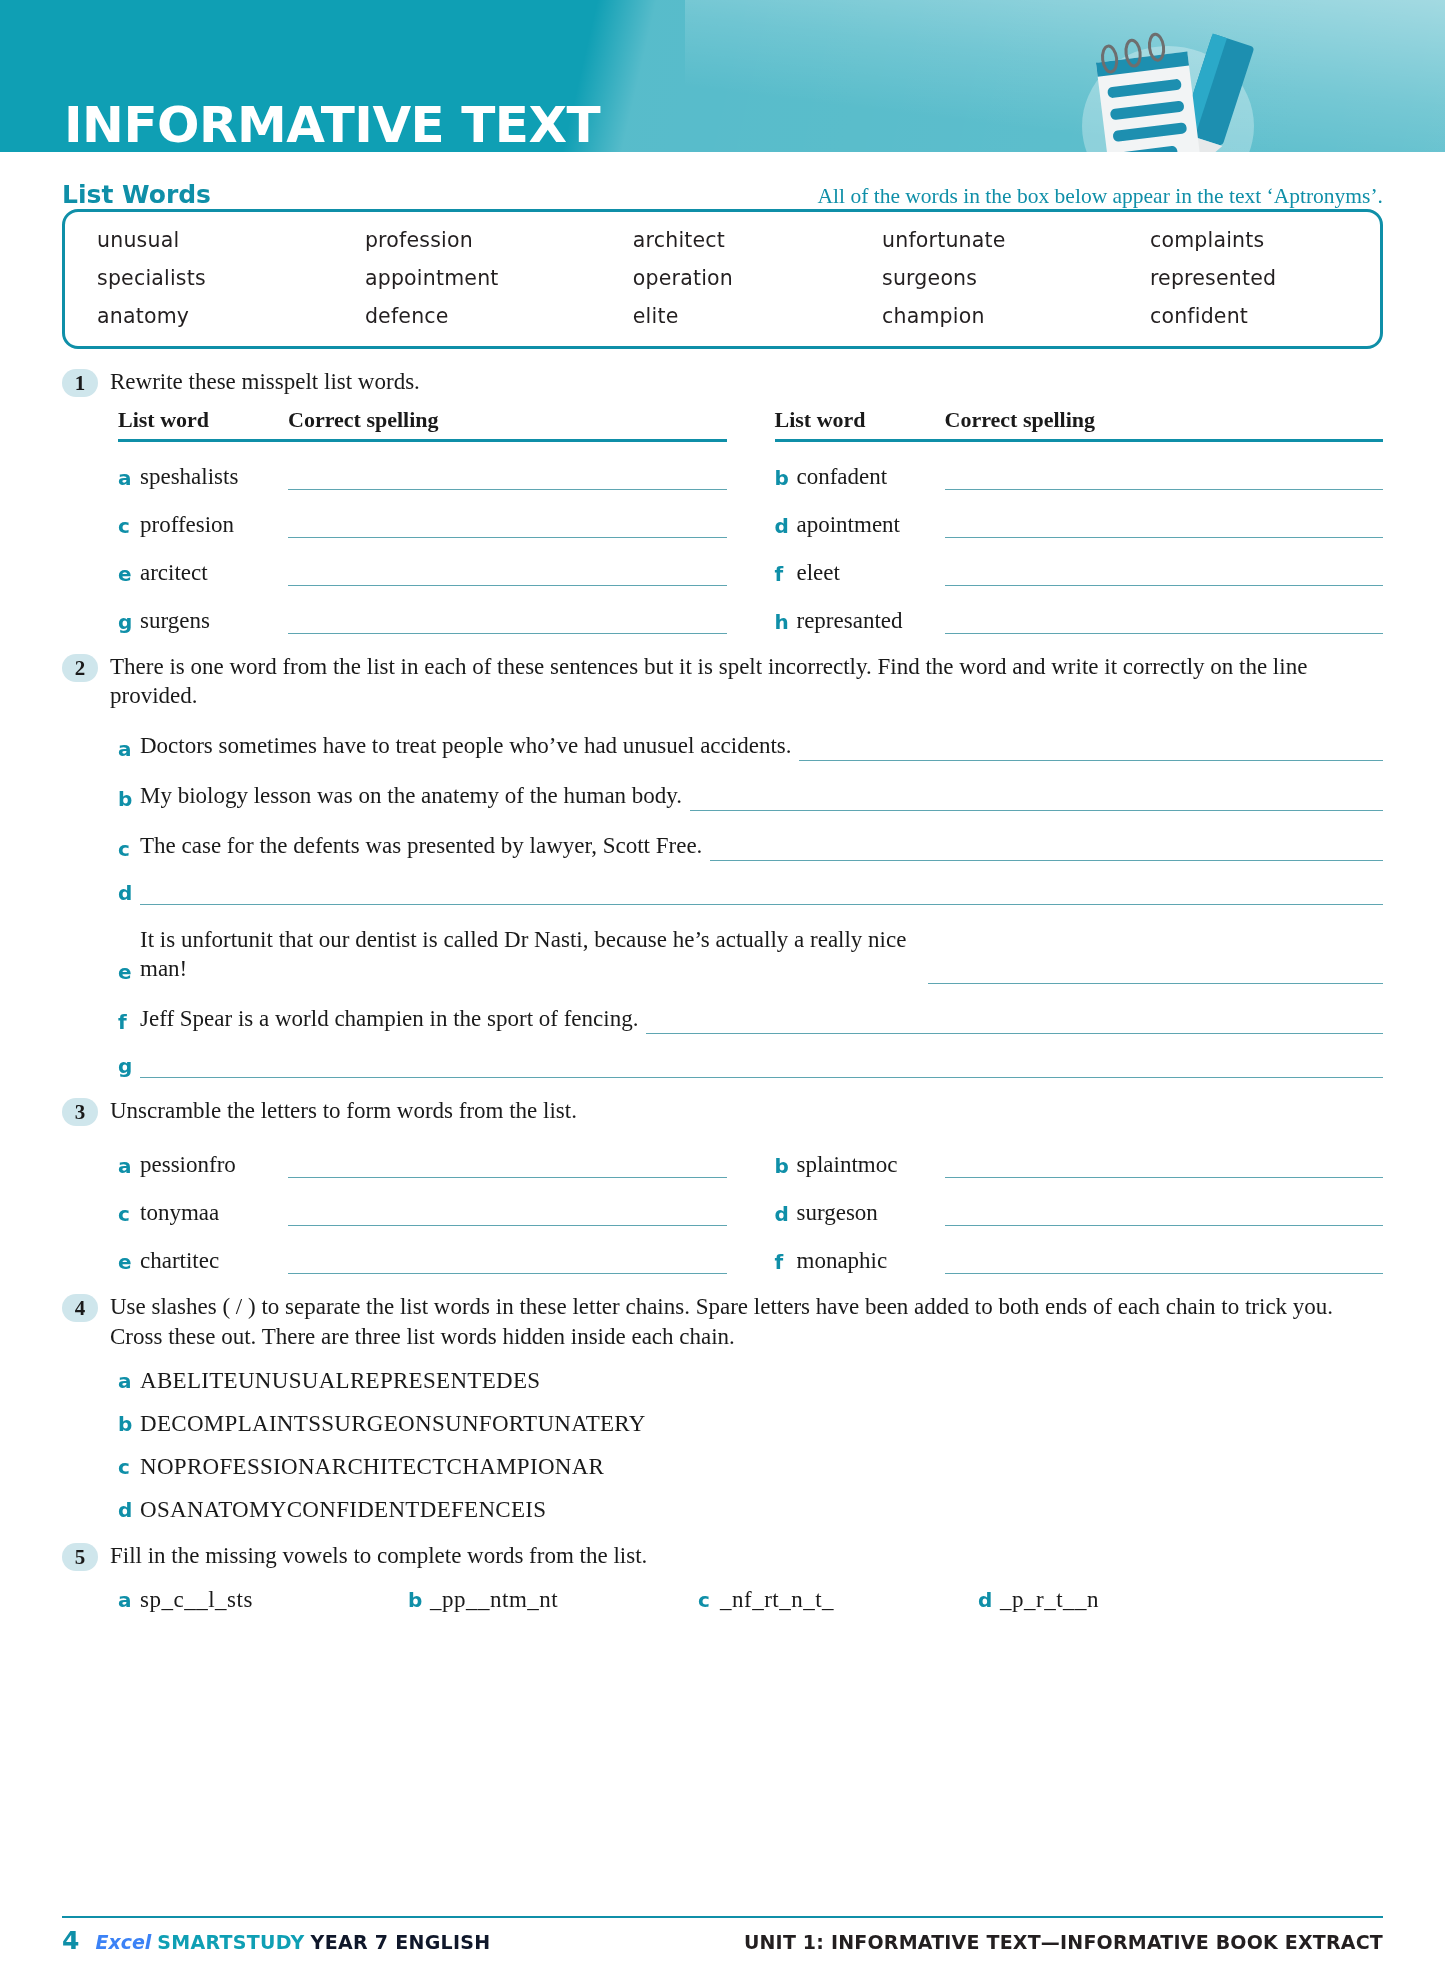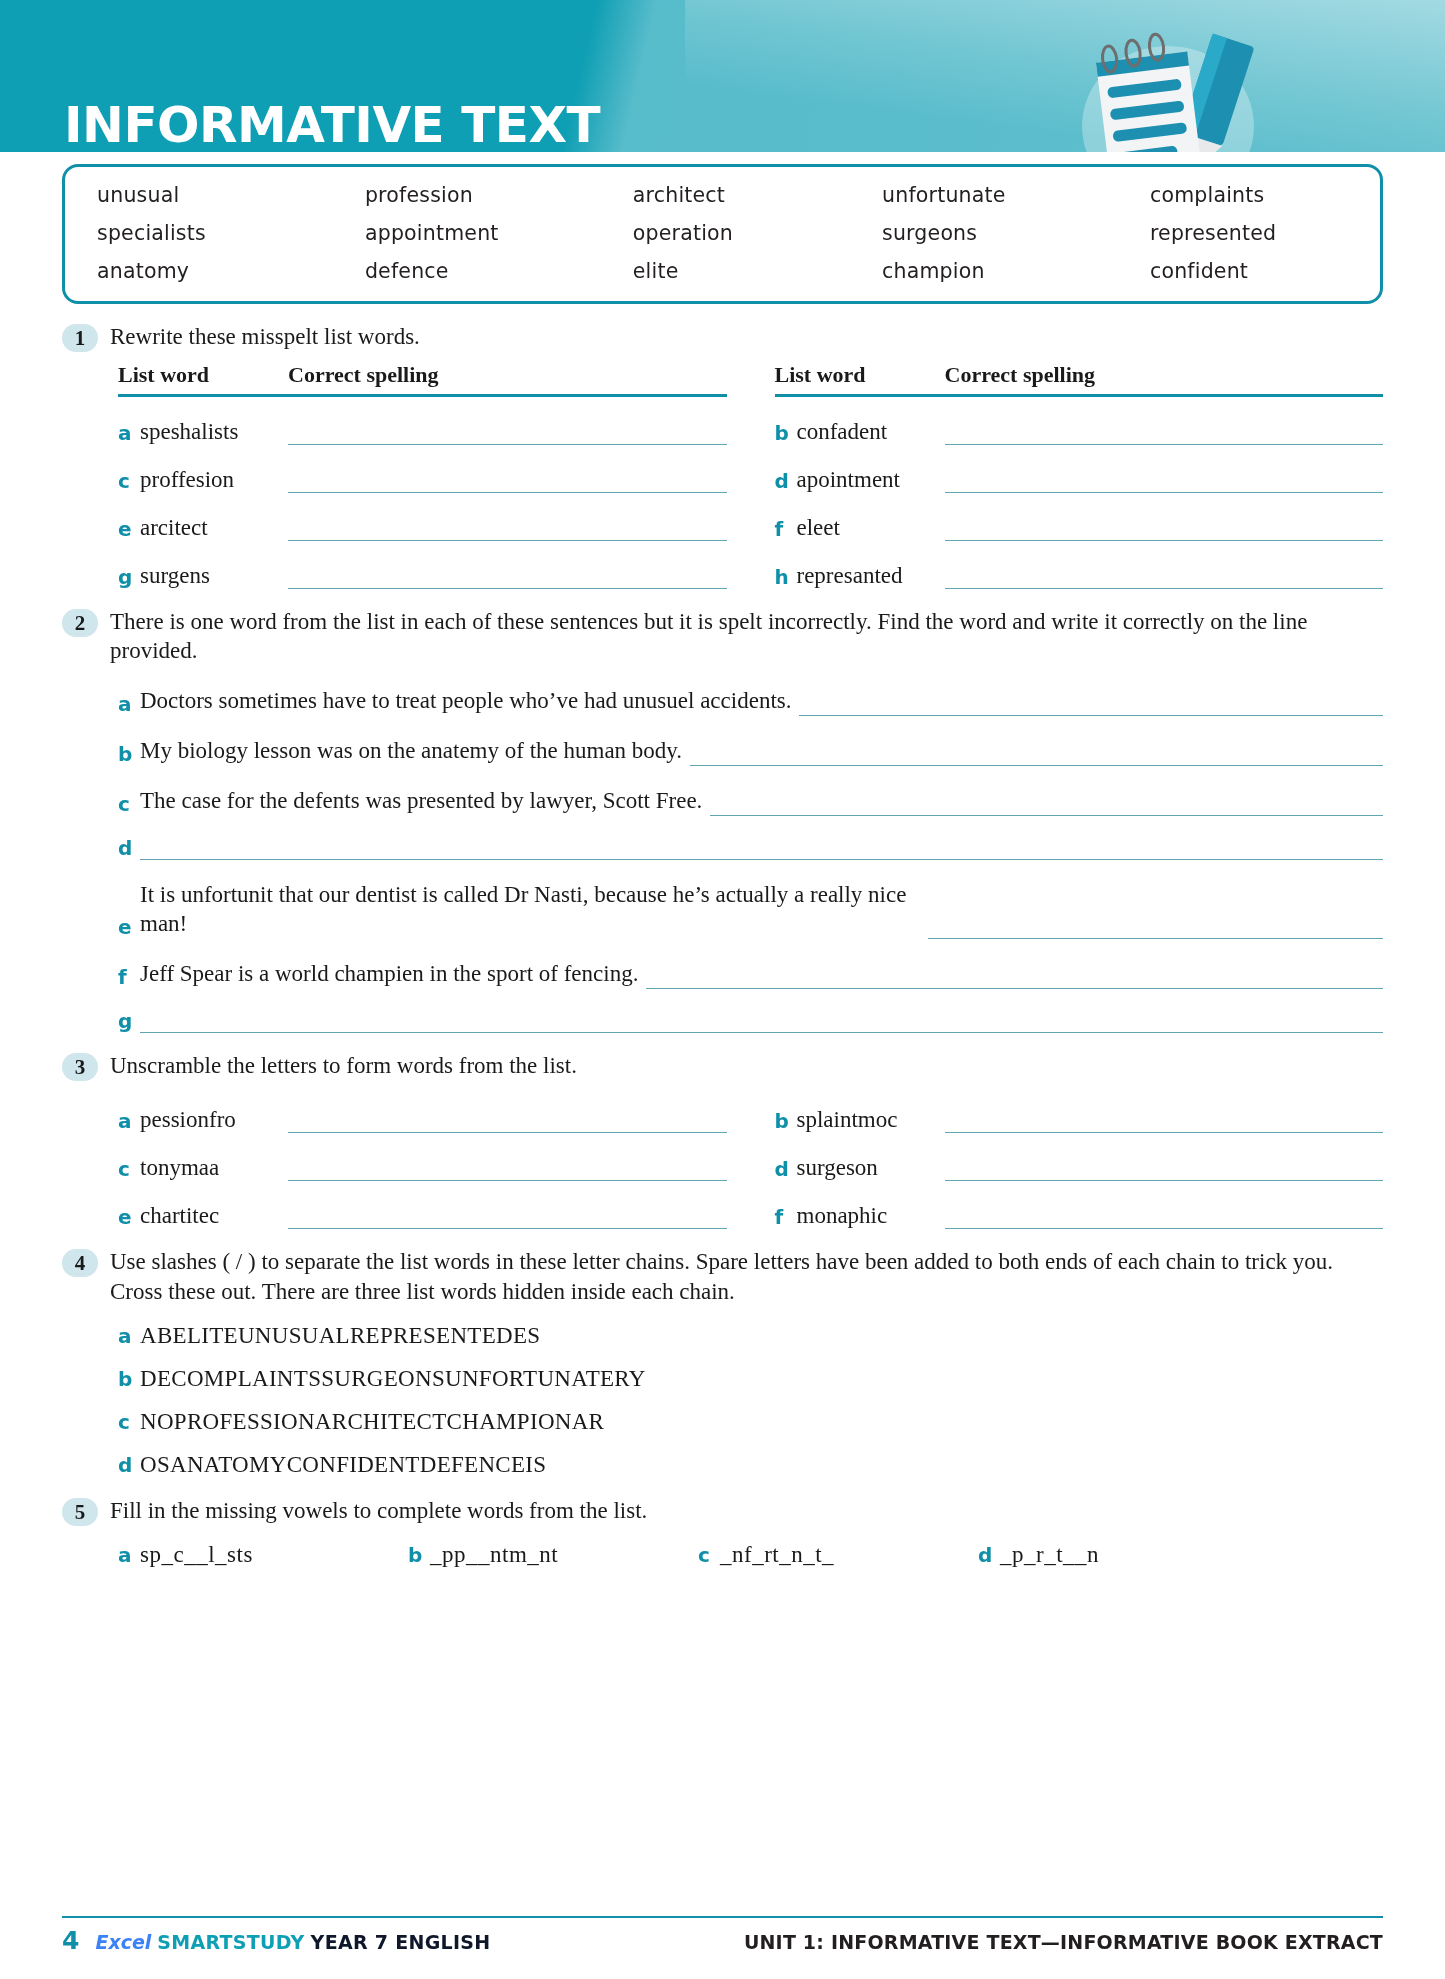--- a/index.html
+++ b/index.html
@@ -106,21 +106,20 @@
     font-size: 25px;
     color: #0f8fa8;
   }
   .listwords-note {
     font-family: "Liberation Serif", serif;
     font-size: 21.5px;
     color: #0f8fa8;
   }
 
   .wordbox {
-    margin-top: 12px;
     border: 3px solid #0f8fa8;
     border-radius: 16px;
     padding: 16px 0 18px 0;
   }
   .wordbox-grid {
     display: grid;
     grid-template-columns: 1.72fr 1.72fr 1.6fr 1.72fr 1.4fr;
     row-gap: 14px;
     padding-left: 32px;
     padding-right: 12px;
@@ -392,20 +391,24 @@
   </div>
 
   <div class="banner-title">INFORMATIVE TEXT</div>
   <div class="banner-sub">Informative book extract</div>
   <div class="spelling-tab"></div>
   <div class="spelling-tab-label">SPELLING WORK</div>
 </div>
 
 <div class="content">
 
+  <div class="listwords-row">
+    <div class="listwords-title">List Words</div>
+    <div class="listwords-note">All of the words in the box below appear in the text ‘Aptronyms’.</div>
+  </div>
 
   <div class="wordbox">
     <div class="wordbox-grid">
       <div class="word">unusual</div>
       <div class="word">profession</div>
       <div class="word">architect</div>
       <div class="word">unfortunate</div>
       <div class="word">complaints</div>
       <div class="word">specialists</div>
       <div class="word">appointment</div>

